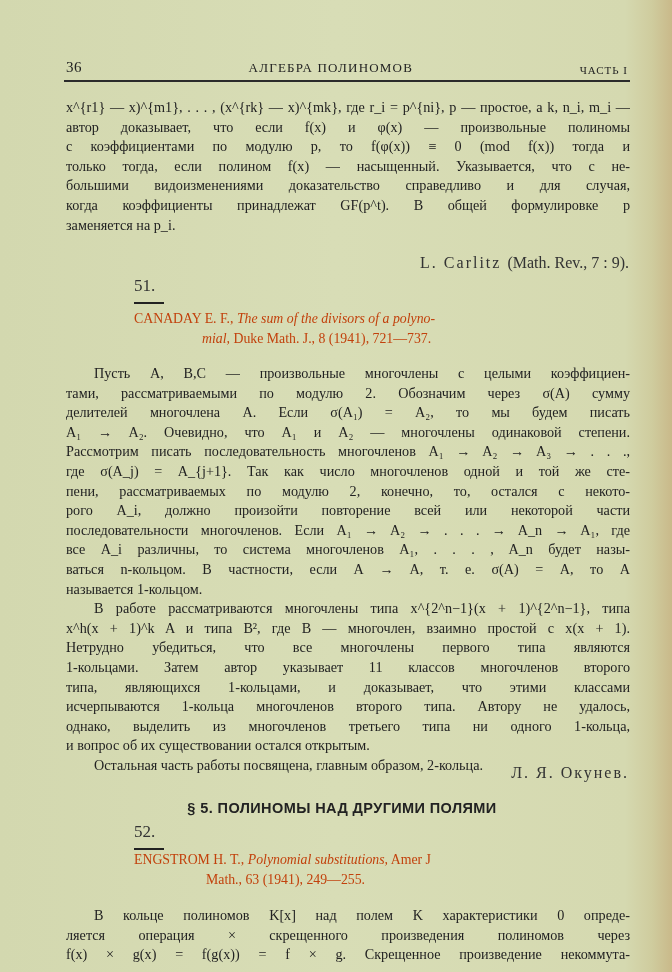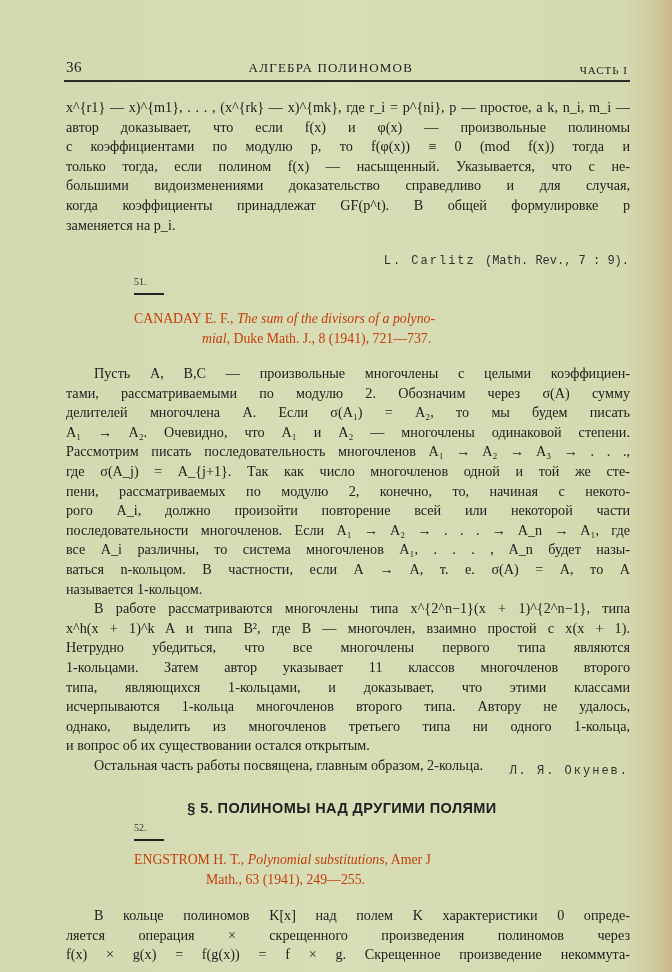--- a/index.html
+++ b/index.html
@@ -25,25 +25,25 @@
   }
   .body-text {
     position: absolute; left: 66px; width: 564px;
     font-size: 14.2px; line-height: 19.6px; text-align: justify;
   }
   .line { display: block; white-space: nowrap; text-align-last: justify; text-align: justify; }
   .line.last { text-align-last: left; }
   .indent { text-indent: 28px; font-family: Liberation Serif, serif; }
   i, .it { font-style: italic; }
   .sig {
-    position: absolute; right: 42px; font-size: 12px; letter-spacing: 2px; color: #333; font-family: Liberation Mono, monospace;
+    position: absolute; right: 42px; font-size: 16px; letter-spacing: 2px; color: #333;
   }
   .sig .pub { letter-spacing: 0; }
   .entry-num {
-    position: absolute; left: 134px; font-size: 10px; color: #333;
+    position: absolute; left: 134px; font-size: 17px; color: #333;
   }
   .entry-num::after {
     content: ""; display: block; width: 30px; height: 2px; background: #222; margin-top: 6px;
   }
   .citation {
     position: absolute; left: 134px; width: 420px; font-size: 13.8px; line-height: 20px; color: #c2410c;
   }
   .citation .l2 { display: block; padding-left: 68px; }
   .section-head {
     position: absolute; left: 0; width: 672px; text-align: center;
@@ -84,21 +84,21 @@
     <span class="l2"><i>mial,</i> <span>Duke Math. J., 8 (1941), 721—737.</span></span>
   </div>
 
   <div class="body-text" style="top:364px;">
     <span class="line indent">Пусть A, B,C — произвольные многочлены с целыми коэффициен-</span>
     <span class="line">тами, рассматриваемыми по модулю 2. Обозначим через σ(A) сумму</span>
     <span class="line">делителей многочлена A. Если σ(A₁) = A₂, то мы будем писать</span>
     <span class="line">A₁ → A₂. Очевидно, что A₁ и A₂ — многочлены одинаковой степени.</span>
     <span class="line">Рассмотрим писать последовательность многочленов A₁ → A₂ → A₃ → . . .,</span>
     <span class="line">где σ(A_j) = A_{j+1}. Так как число многочленов одной и той же сте-</span>
-    <span class="line">пени, рассматриваемых по модулю 2, конечно, то, начиная с некото-</span>
+    <span class="line">пени, рассматриваемых по модулю 2, конечно, то, остался с некото-</span>
     <span class="line">рого A_i, должно произойти повторение всей или некоторой части</span>
     <span class="line">последовательности многочленов. Если A₁ → A₂ → . . . → A_n → A₁, где</span>
     <span class="line">все A_i различны, то система многочленов A₁, . . . , A_n будет назы-</span>
     <span class="line">ваться n-кольцом. В частности, если A → A, т. е. σ(A) = A, то A</span>
     <span class="line last">называется 1-кольцом.</span>
 
     <span class="line indent">В работе рассматриваются многочлены типа x^{2^n−1}(x + 1)^{2^n−1}, типа</span>
     <span class="line">x^h(x + 1)^k A и типа B², где B — многочлен, взаимно простой с x(x + 1).</span>
     <span class="line">Нетрудно убедиться, что все многочлены первого типа являются</span>
     <span class="line">1-кольцами. Затем автор указывает 11 классов многочленов второго</span>

